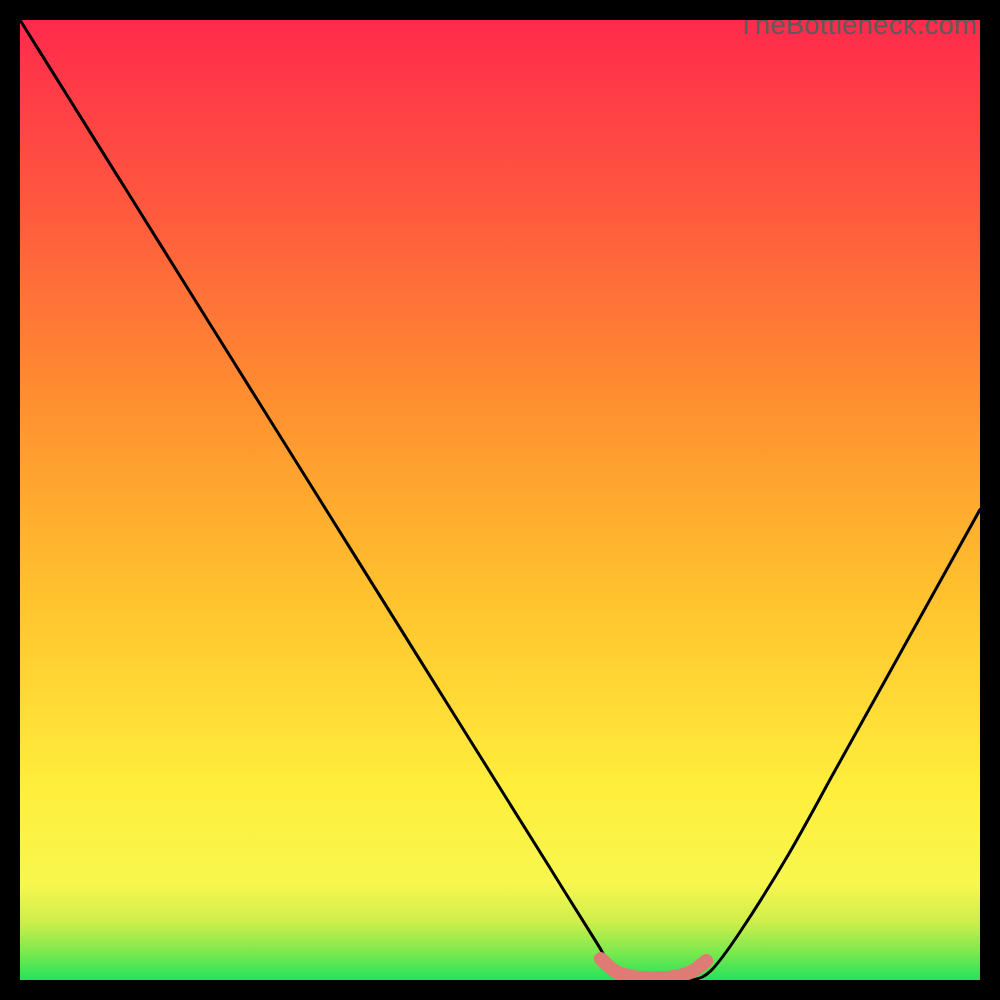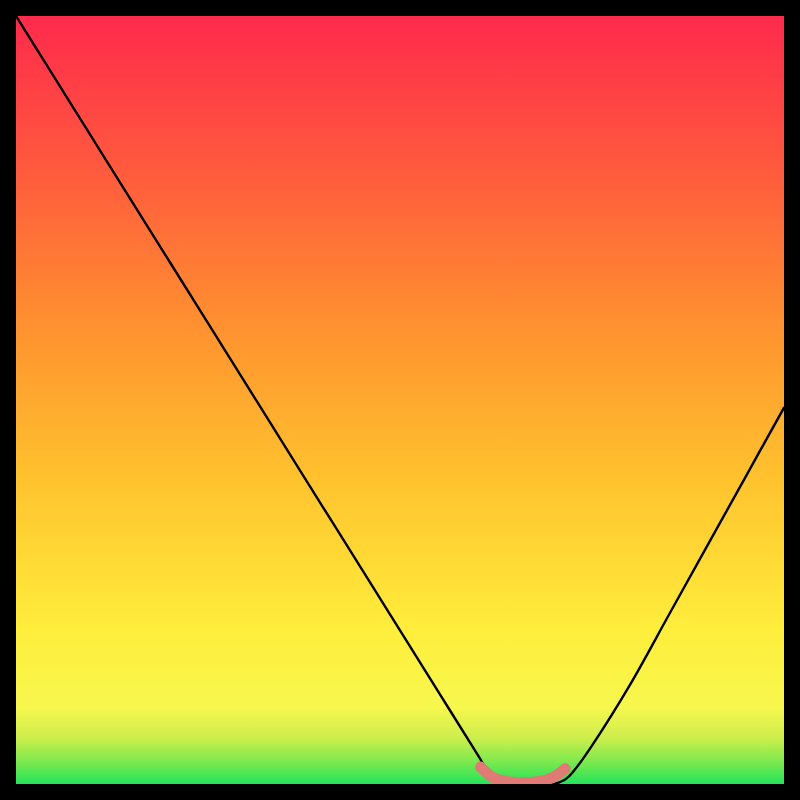--- a/index.html
+++ b/index.html
@@ -35,20 +35,21 @@
     color: #5b5b5b;
     letter-spacing: 0.2px;
     z-index: 50;
     user-select: none;
   }
 </style>
 </head>
 <body>
 
 <div class="frame">
+  <span class="watermark">TheBottleneck.com</span>
   <svg class="plot" viewBox="0 0 768 768" preserveAspectRatio="none">
     <defs>
 
       <linearGradient id="bg-grad" x1="0" y1="1" x2="0" y2="0">
 
       <stop offset="0%" stop-color="#24e35b"></stop>
           <stop offset="3%" stop-color="#7fe94e"></stop>
           <stop offset="6%" stop-color="#cdee4c"></stop>
           <stop offset="10%" stop-color="#f7f74e"></stop>
           <stop offset="20%" stop-color="#ffee3c"></stop>

